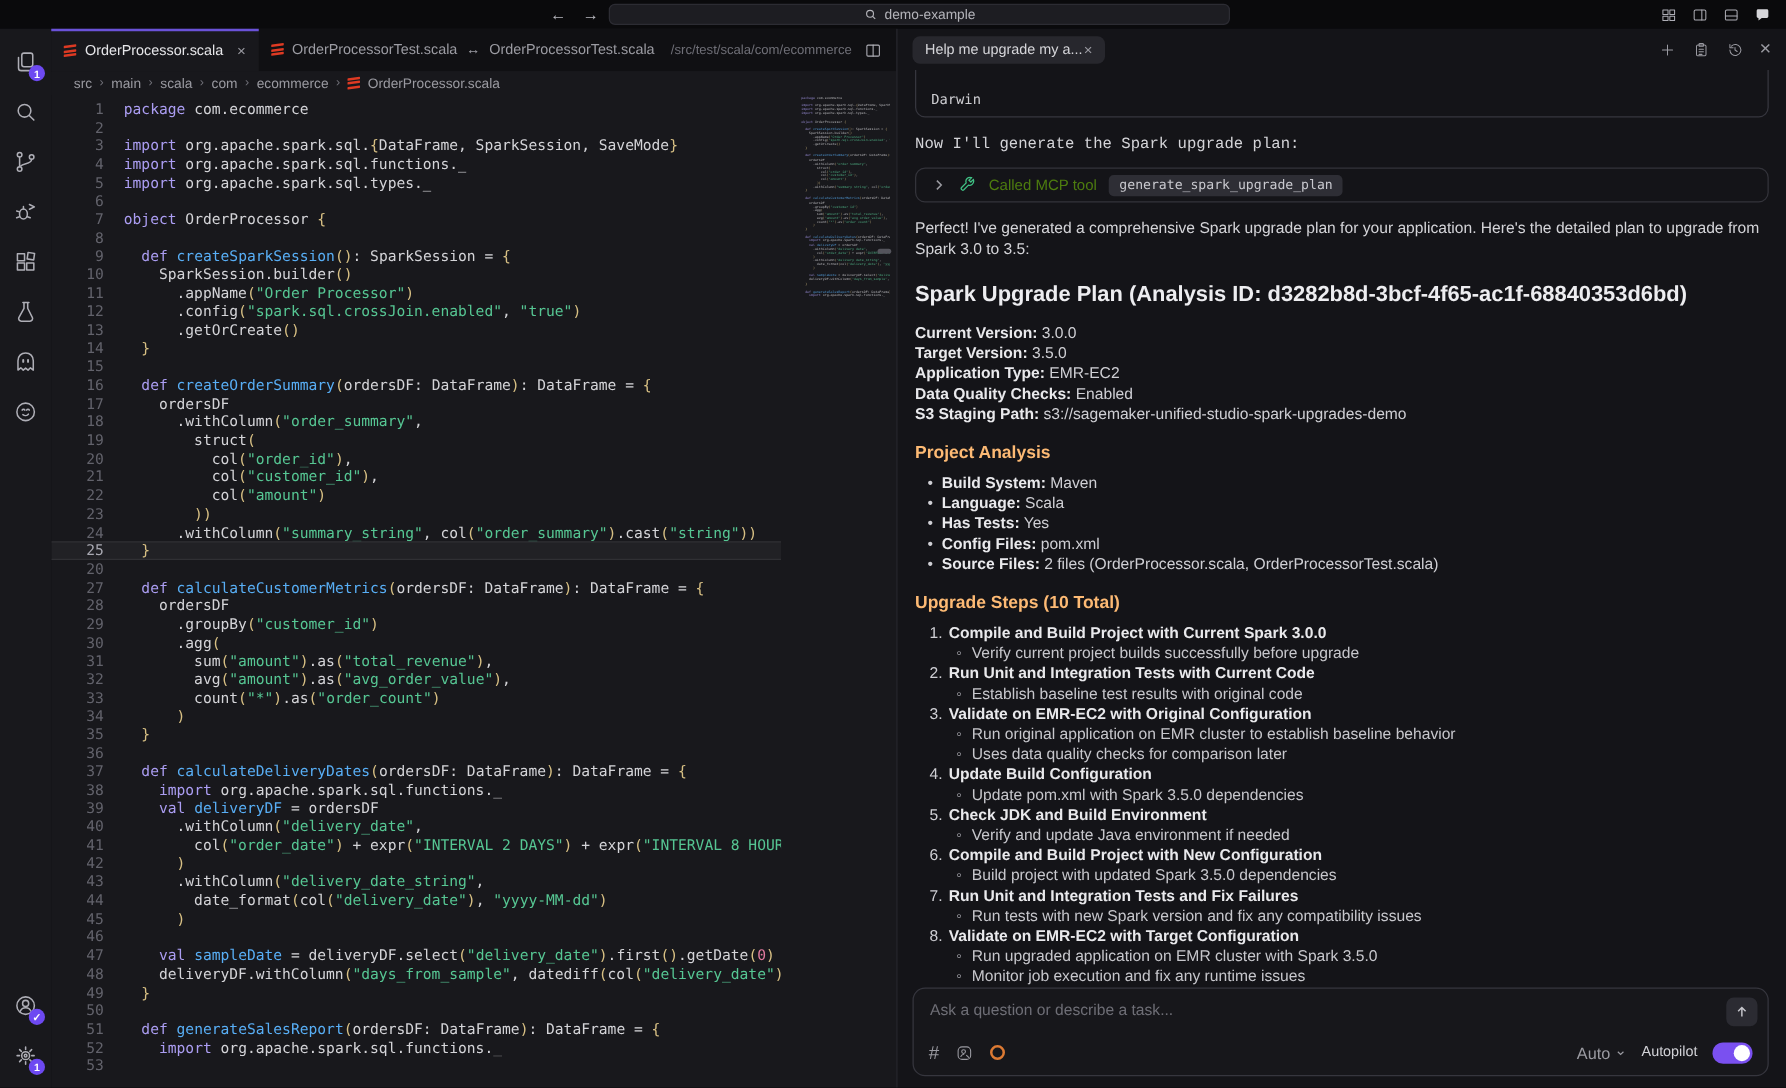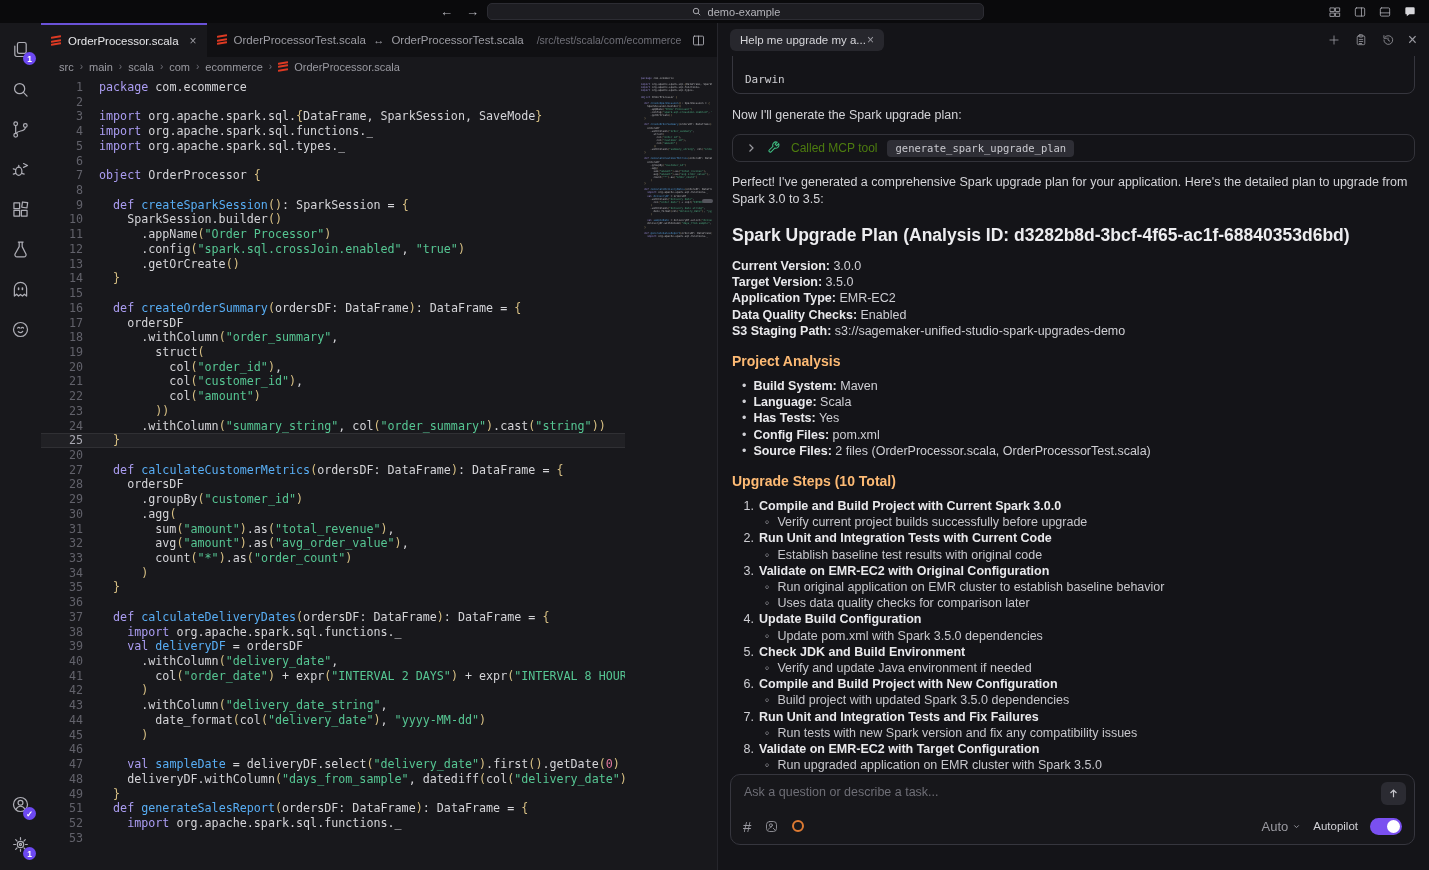--- a/index.html
+++ b/index.html
@@ -67,40 +67,40 @@
   #chat-header { position:absolute; left:0; top:0; right:0; height:33px; display:flex; align-items:center;
     padding:0 12px; }
   #chat-tab { background:#27272d; border-radius:6px; height:22px; display:flex; align-items:center; gap:1px;
     padding:0 10px; font-size:11.5px; color:#d6d6da; }
   #chat-tab .closex { color:#9a9aa1; font-size:12px; }
   #chat-header-icons { margin-left:auto; display:flex; gap:13px; align-items:center; color:#9a9aa1; }
 
   #chat-scroll { position:absolute; left:0; top:33px; right:0; bottom:80px; overflow:hidden; padding:0 14px; }
   #clipped-box { border:1px solid #36363e; border-radius:8px; margin-top:-46px; height:84px;
     padding:62px 12px 8px; font-family:"DejaVu Sans Mono", monospace; font-size:11px; color:#cfcfd3; overflow:hidden; }
-  #chat-intro { margin-top:14px; font-size:12.5px; color:#d4d4d8; }
+  #chat-intro { margin-top:14px; font-size:12.5px; color:#d4d4d8;font-family:Liberation Mono, monospace; }
   #tool-box { border:1px solid #33333a; border-radius:8px; height:28px; display:flex; align-items:center;
     gap:10px; padding:0 12px; margin:12px 0 12px; }
   #tool-box .tlabel { font-size:12px; color:#4d7c0f; }
   #tool-chip { background:#2e2e35; border-radius:4px; font-family:"DejaVu Sans Mono", monospace;
     font-size:10.5px; color:#c9c9cf; padding:2.5px 8px; }
   #chat-para { font-size:12.5px; line-height:17px; color:#d4d4d8; max-width:696px; }
   #chat-h1 { font-size:17.5px; font-weight:bold; color:#ededf0; margin:17px 0 12px; }
   .meta-line { font-size:12.5px; line-height:16.2px; color:#cfcfd4; }
   .meta-line b, .bullet-line b, .step-title b { color:#e9e9ec; }
   .chat-h2 { font-size:14px; font-weight:bold; color:#fdba74; margin:14px 0 9px; }
   .bullet-line { font-size:12.5px; line-height:16.2px; color:#cfcfd4; padding-left:10px; }
   .bullet-line .bdot { color:#cfcfd4; margin-right:7px; }
   .step-title { font-size:12.5px; line-height:16.2px; color:#e9e9ec; display:flex; }
   .step-title .snum { width:22px; flex:none; text-align:right; margin-right:5px; color:#cfcfd4; font-weight:normal; }
   .step-sub { font-size:12.5px; line-height:16.2px; color:#c7c7cc; padding-left:33px; }
   .step-sub .sdot { margin-right:8px; color:#a9a9b0; }
 
   
-  #chat-input { position:absolute; left:12px; right:14px; bottom:25px; height:71px;
+  #chat-input { position:absolute; left:12px; right:14px; bottom:9px; height:71px;
     border:1px solid #36363e; border-radius:10px; background:#17171b; }
   #chat-placeholder { position:absolute; left:13px; top:10px; font-size:12.5px; color:#6e6e76; }
   #send-btn { position:absolute; top:7px; right:8px; width:25px; height:23px; background:#2b2b32;
     border-radius:6px; display:flex; align-items:center; justify-content:center; color:#c6c6cc; }
   #input-row { position:absolute; left:12px; right:12px; bottom:8px; height:20px; display:flex; align-items:center; }
   #input-left { display:flex; align-items:center; gap:13px; color:#9a9aa1; }
   #status-ring { width:12px; height:12px; border:2.2px solid #dd7a33; border-radius:50%; }
   #input-right { margin-left:auto; display:flex; align-items:center; gap:12px; }
   #auto-select { display:flex; align-items:center; gap:4px; color:#9a9aa1; font-size:13px; }
   #autopilot-label { color:#d2d2d7; font-size:11.5px; }
@@ -353,20 +353,21 @@
       <div class="crow"><span class="ln">40</span><span class="lc">      .withColumn<span class="pn">(</span><span class="str">"delivery_date"</span>,</span></div>
       <div class="crow"><span class="ln">41</span><span class="lc">        col<span class="pn">(</span><span class="str">"order_date"</span><span class="pn">)</span> + expr<span class="pn">(</span><span class="str">"INTERVAL 2 DAYS"</span><span class="pn">)</span> + expr<span class="pn">(</span><span class="str">"INTERVAL 8 HOURS"</span></span></div>
       <div class="crow"><span class="ln">42</span><span class="lc">      <span class="pn">)</span></span></div>
       <div class="crow"><span class="ln">43</span><span class="lc">      .withColumn<span class="pn">(</span><span class="str">"delivery_date_string"</span>,</span></div>
       <div class="crow"><span class="ln">44</span><span class="lc">        date_format<span class="pn">(</span>col<span class="pn">(</span><span class="str">"delivery_date"</span><span class="pn">)</span>, <span class="str">"yyyy-MM-dd"</span><span class="pn">)</span></span></div>
       <div class="crow"><span class="ln">45</span><span class="lc">      <span class="pn">)</span></span></div>
       <div class="crow"><span class="ln">46</span><span class="lc">&nbsp;</span></div>
       <div class="crow"><span class="ln">47</span><span class="lc">    <span class="kw">val</span> <span class="fn">sampleDate</span> = deliveryDF.select<span class="pn">(</span><span class="str">"delivery_date"</span><span class="pn">)</span>.first<span class="pn">(</span><span class="pn">)</span>.getDate<span class="pn">(</span><span class="num">0</span><span class="pn">)</span></span></div>
       <div class="crow"><span class="ln">48</span><span class="lc">    deliveryDF.withColumn<span class="pn">(</span><span class="str">"days_from_sample"</span>, datediff<span class="pn">(</span>col<span class="pn">(</span><span class="str">"delivery_date"</span><span class="pn">)</span>, litsampleD</span></div>
       <div class="crow"><span class="ln">49</span><span class="lc">  <span class="pn">}</span></span></div>
+      <div class="crow"><span class="ln">50</span><span class="lc">&nbsp;</span></div>
       <div class="crow"><span class="ln">51</span><span class="lc">  <span class="kw">def</span> <span class="fn">generateSalesReport</span><span class="pn">(</span>ordersDF: DataFrame<span class="pn">)</span>: DataFrame = <span class="pn">{</span></span></div>
       <div class="crow"><span class="ln">52</span><span class="lc">    <span class="kw">import</span> org.apache.spark.sql.functions._</span></div>
       <div class="crow"><span class="ln">53</span><span class="lc">&nbsp;</span></div>
     </div>
   <div id="minimap">
       <div class="crow"><span class="lc"><span class="kw">package</span> com.ecommerce</span></div>
       <div class="crow"><span class="lc">&nbsp;</span></div>
       <div class="crow"><span class="lc"><span class="kw">import</span> org.apache.spark.sql.<span class="pn">{</span>DataFrame, SparkSession, SaveMode</span></div>
       <div class="crow"><span class="lc"><span class="kw">import</span> org.apache.spark.sql.functions._</span></div>
       <div class="crow"><span class="lc"><span class="kw">import</span> org.apache.spark.sql.types._</span></div>

